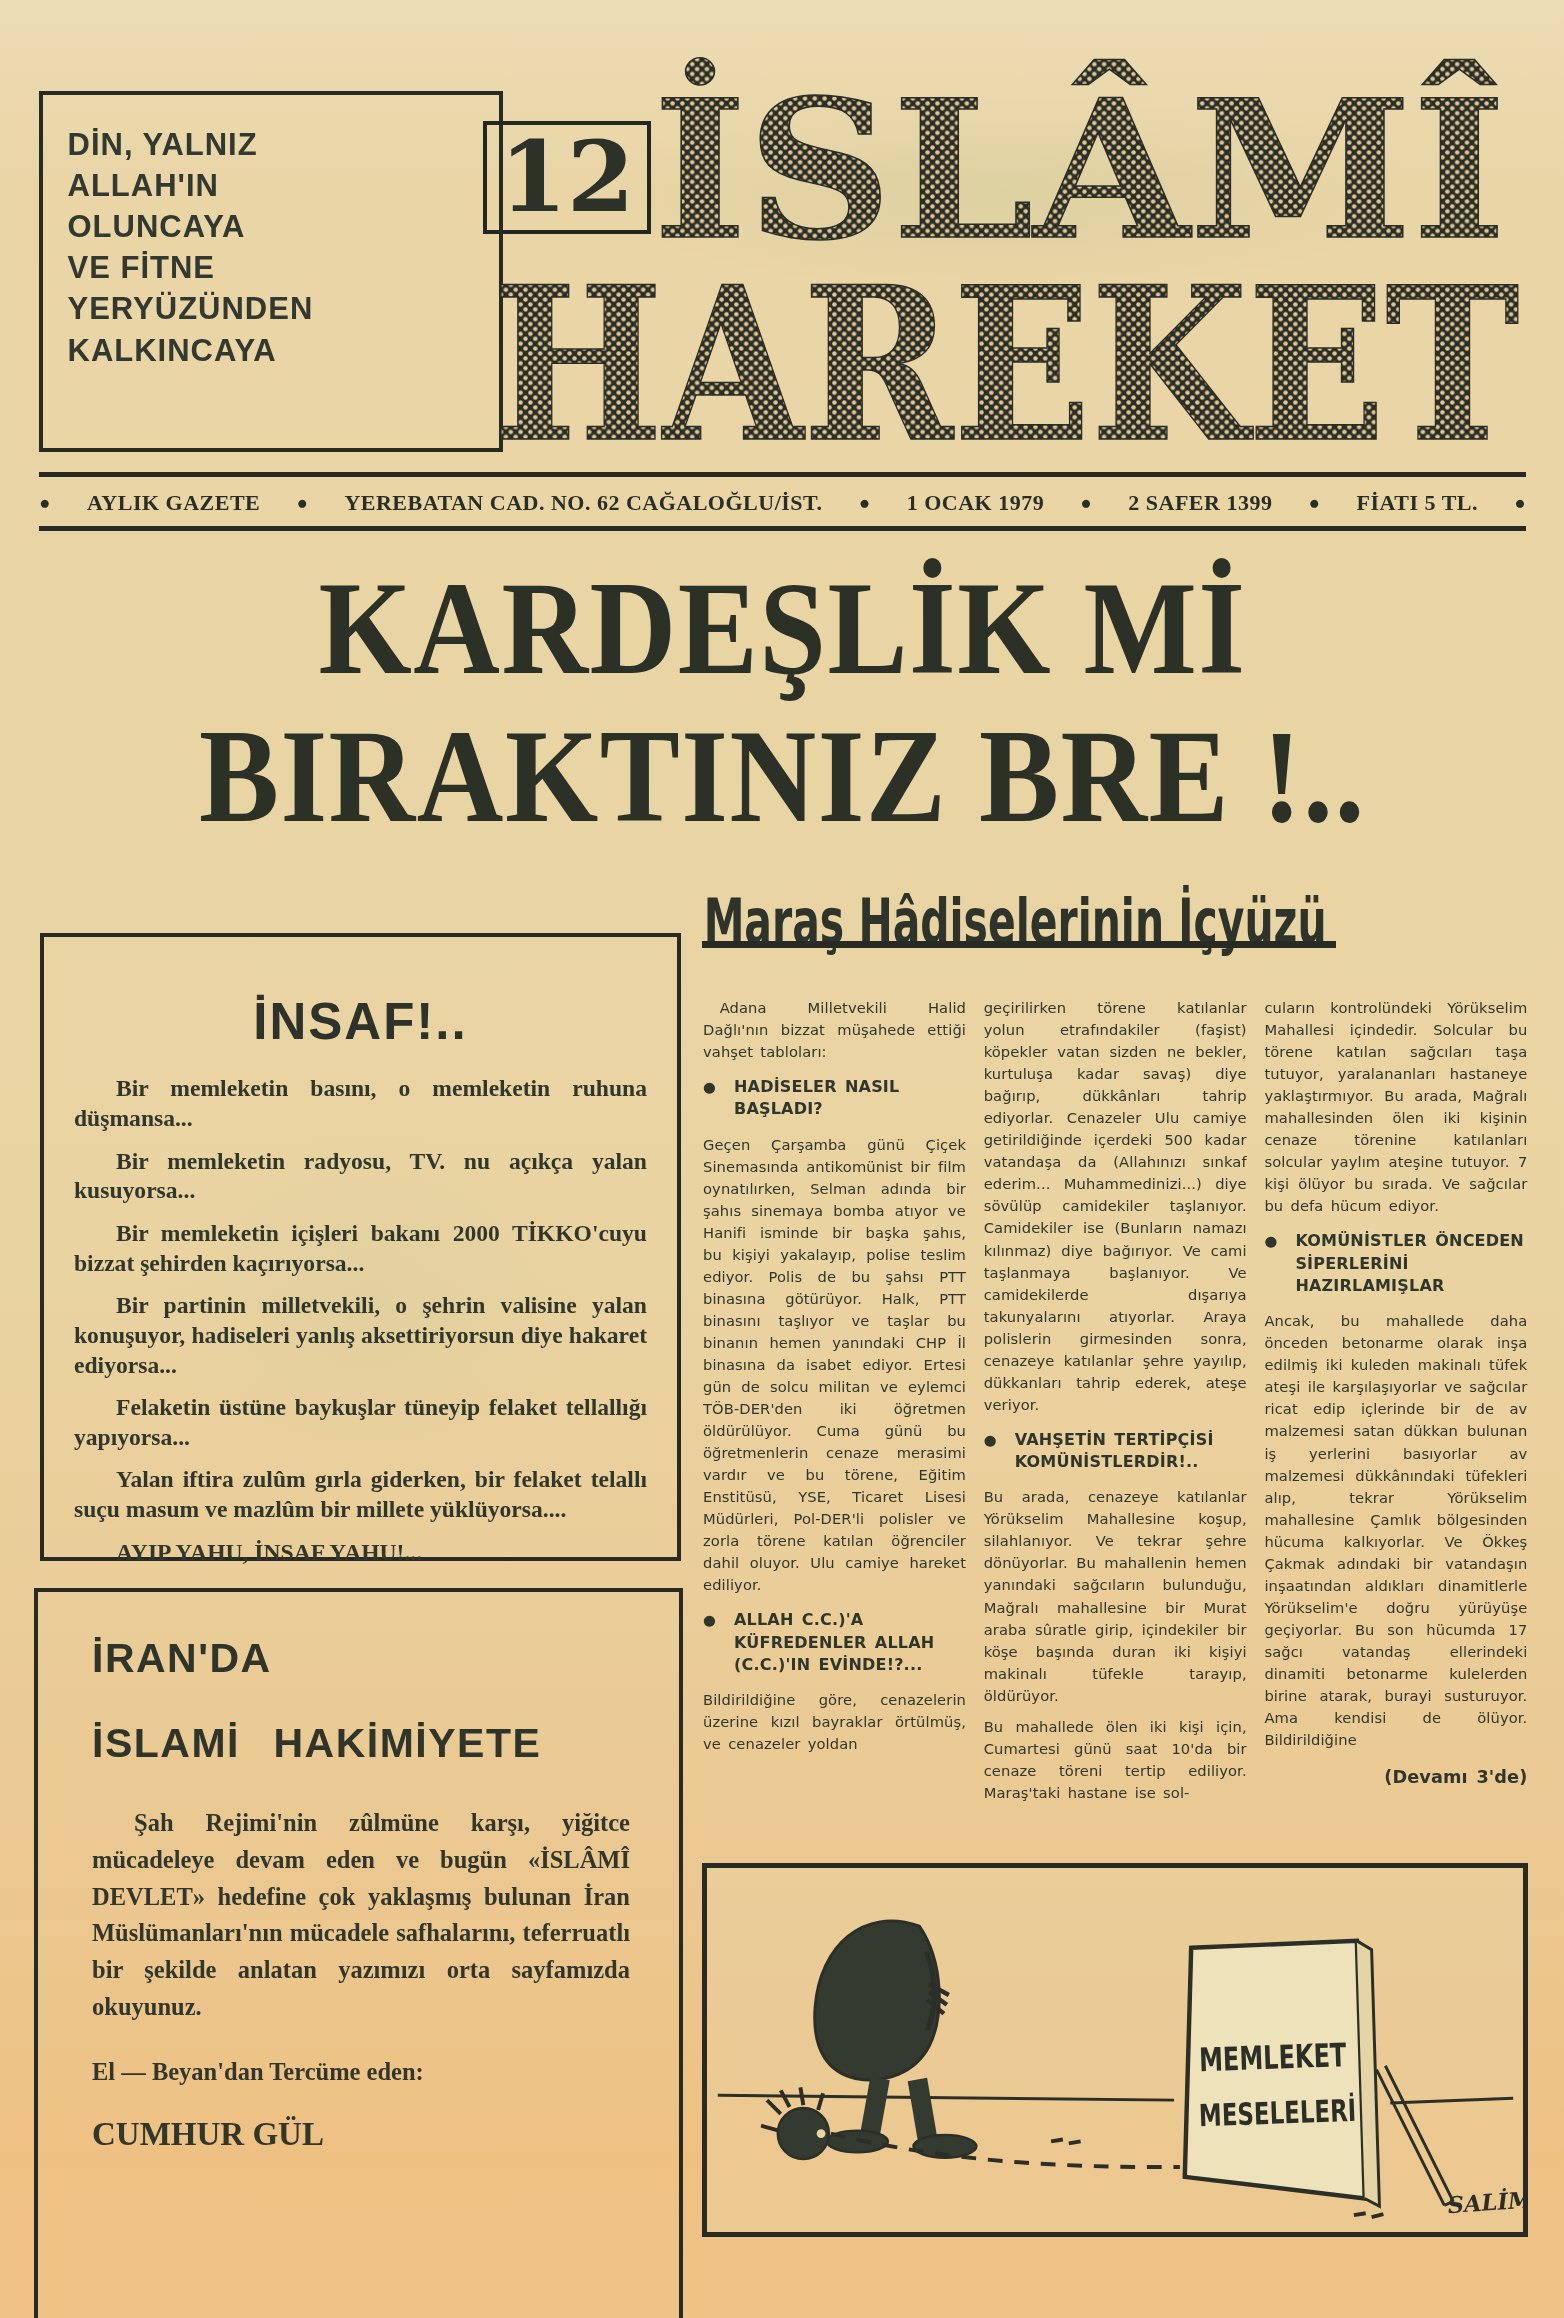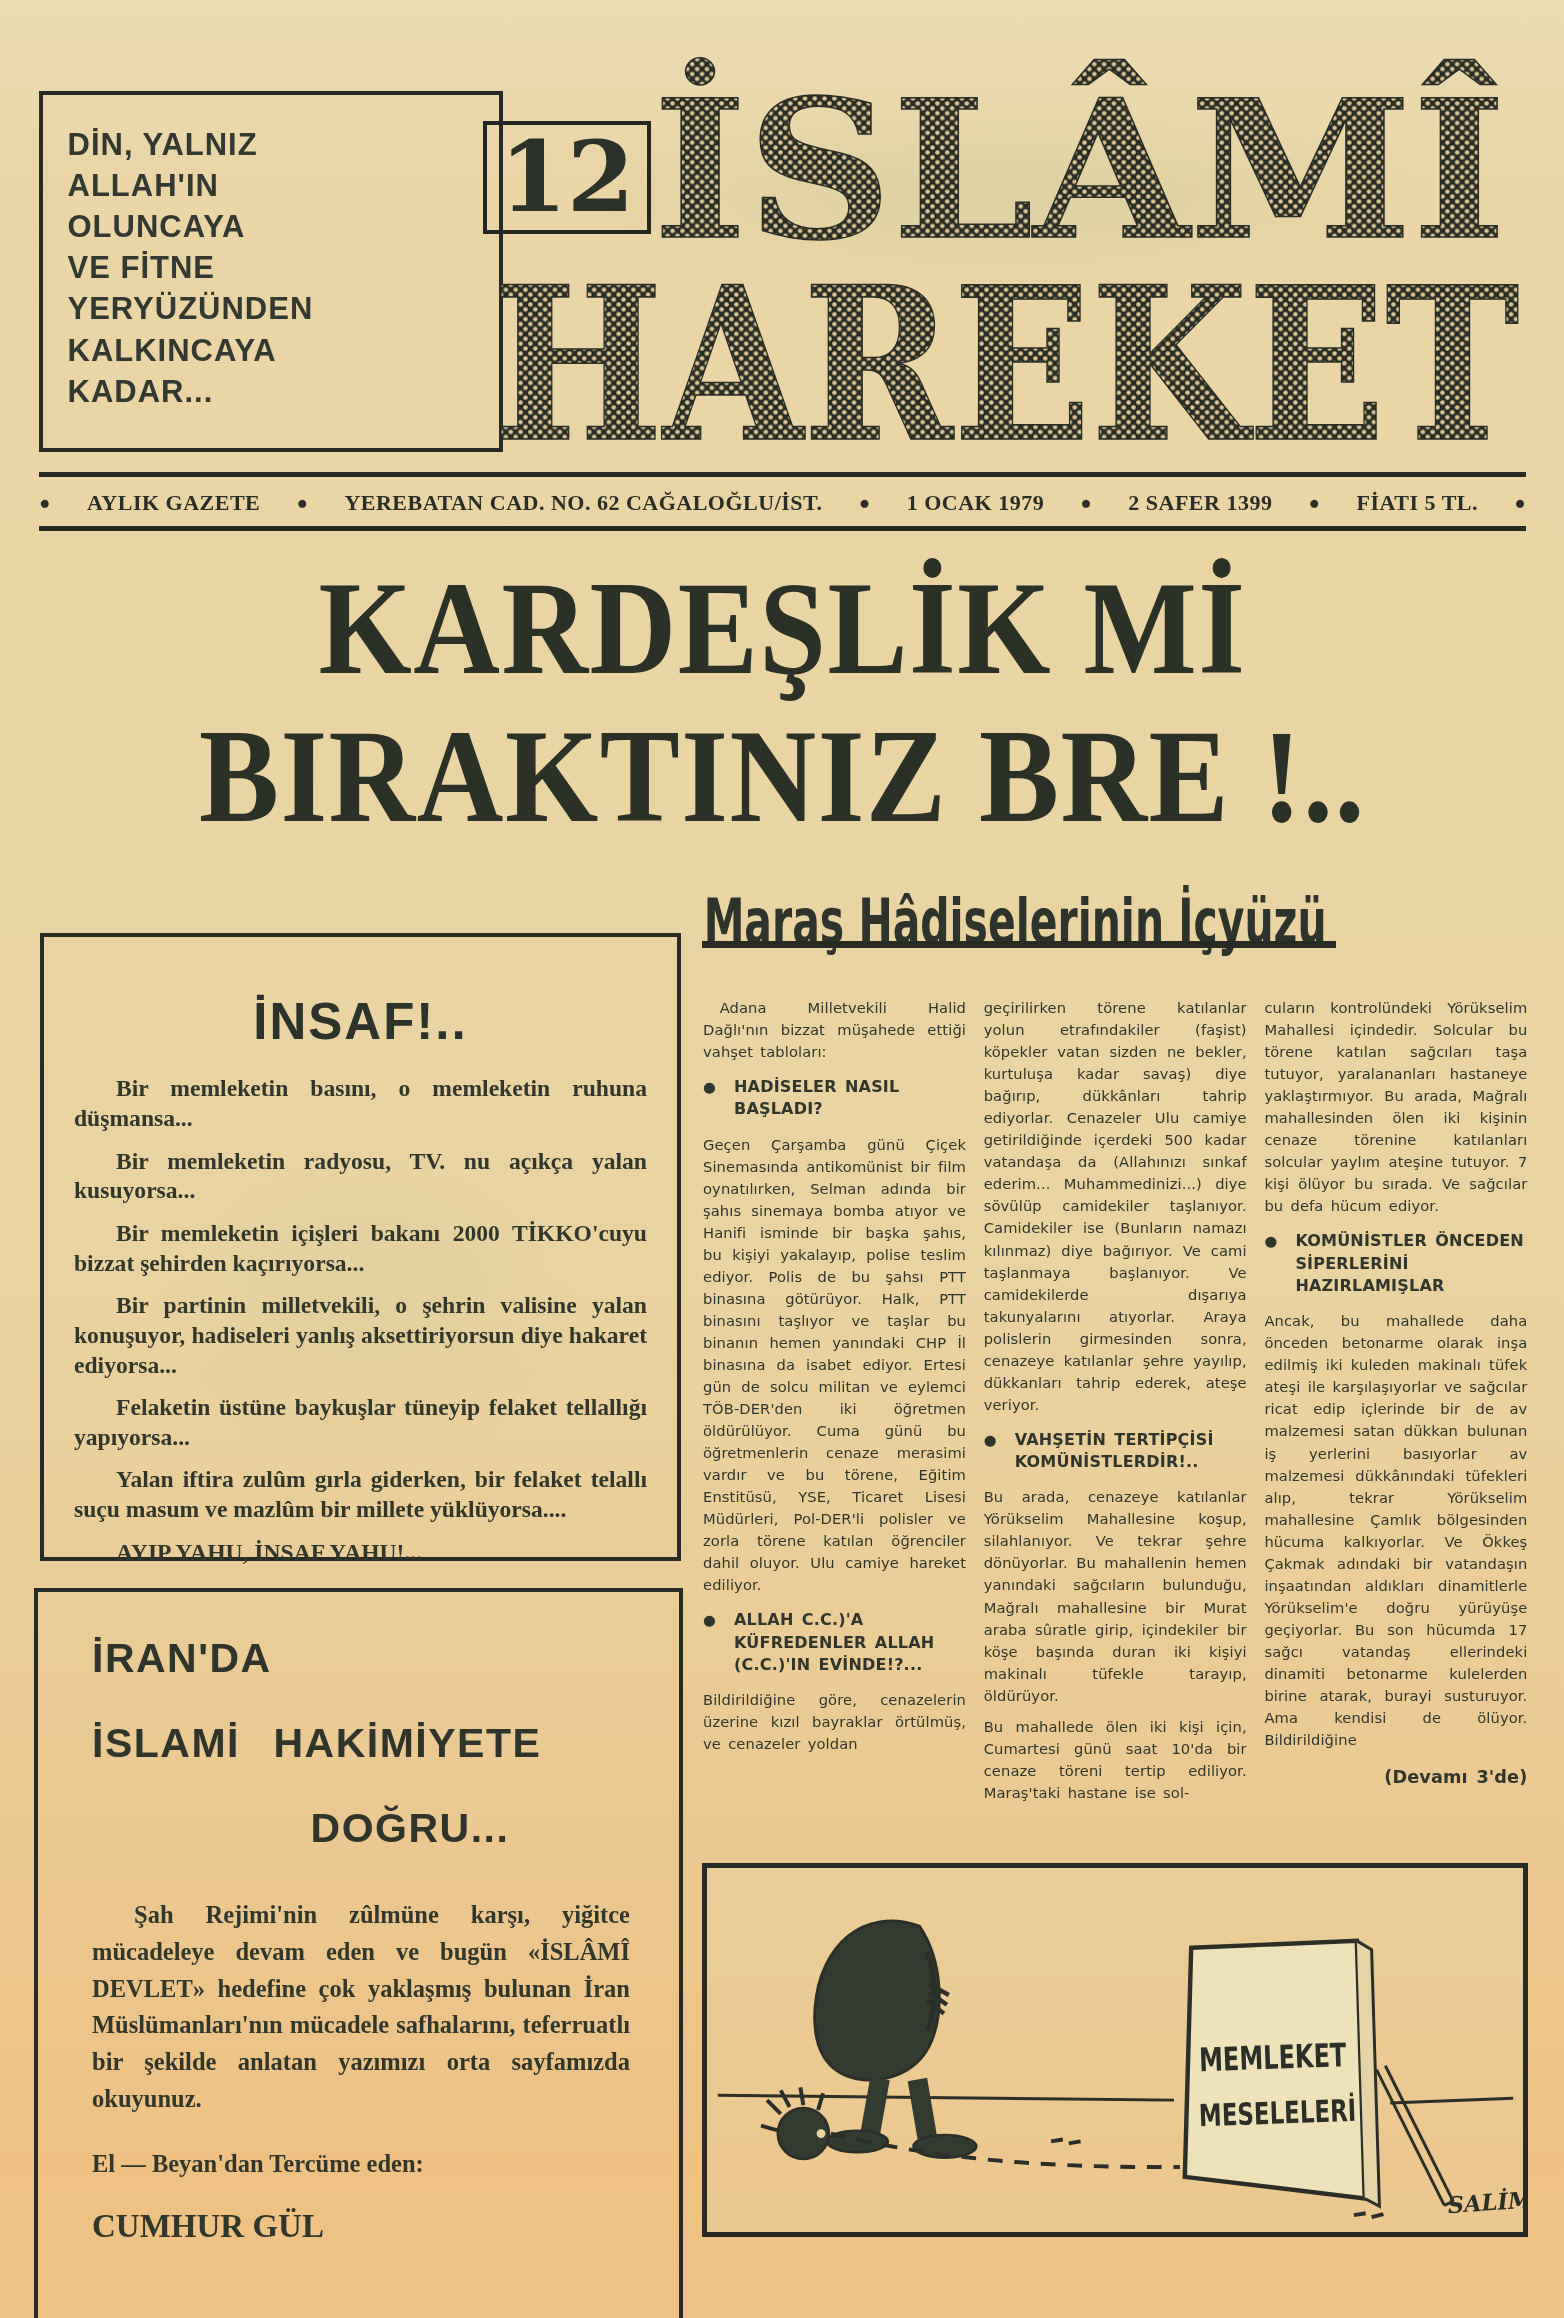--- a/index.html
+++ b/index.html
@@ -109,21 +109,20 @@
   <div class="smudge a"></div>
   <div class="smudge b"></div>
 
   <div class="motto-box">
     <div>DİN, YALNIZ</div>
     <div>ALLAH'IN</div>
     <div>OLUNCAYA</div>
     <div>VE FİTNE</div>
     <div>YERYÜZÜNDEN</div>
     <div>KALKINCAYA</div>
-    <div>KADAR...</div>
   </div>
 
   <div class="issue-box">
     <span>12</span>
   </div>
 
   <svg class="masthead-svg" viewBox="0 0 2120 830" aria-hidden="true">
     <defs>
       <pattern id="halftone" patternUnits="userSpaceOnUse" width="20" height="20">
         <rect width="20" height="20" fill="#2a2e26"></rect>
@@ -202,21 +201,20 @@
         <span class="st">KOMÜNİSTLER ÖNCEDEN SİPERLERİNİ HAZIRLAMIŞLAR</span>
       </div>
       <p>Ancak, bu mahallede daha önceden betonarme olarak inşa edilmiş iki kuleden makinalı tüfek ateşi ile karşılaşıyorlar ve sağcılar ricat edip içlerinde bir de av malzemesi satan dükkan bulunan iş yerlerini basıyorlar av malzemesi dükkânındaki tüfekleri alıp, tekrar Yörükselim mahallesine Çamlık bölgesinden hücuma kalkıyorlar. Ve Ökkeş Çakmak adındaki bir vatandaşın inşaatından aldıkları dinamitlerle Yörükselim'e doğru yürüyüşe geçiyorlar. Bu son hücumda 17 sağcı vatandaş ellerindeki dinamiti betonarme kulelerden birine atarak, burayi susturuyor. Ama kendisi de ölüyor. Bildirildiğine</p>
       <div class="continuation">(Devamı 3'de)</div>
     </div>
   </div>
 
   <div class="iran-box">
     <div class="iran-k k1">İRAN'DA</div>
     <div class="iran-k k2">İSLAMİ HAKİMİYETE</div>
-    <div class="iran-k k3">DOĞRU...</div>
     <p class="iran-body">Şah Rejimi'nin zûlmüne karşı, yiğitce mücadeleye devam eden ve bugün «İSLÂMÎ DEVLET» hedefine çok yaklaşmış bulunan İran Müslümanları'nın mücadele safhalarını, teferruatlı bir şekilde anlatan yazımızı orta sayfamızda okuyunuz.</p>
     <p class="iran-src">El — Beyan'dan Tercüme eden:</p>
     <p class="iran-tr">CUMHUR GÜL</p>
   </div>
 
   <div class="cartoon-box">
     <svg viewBox="0 0 1660 740">
 
       <path d="M22 462 L950 472" stroke="#2b2f27" stroke-width="6" fill="none"></path>
       <path d="M1390 478 L1640 468" stroke="#2b2f27" stroke-width="6" fill="none"></path>

